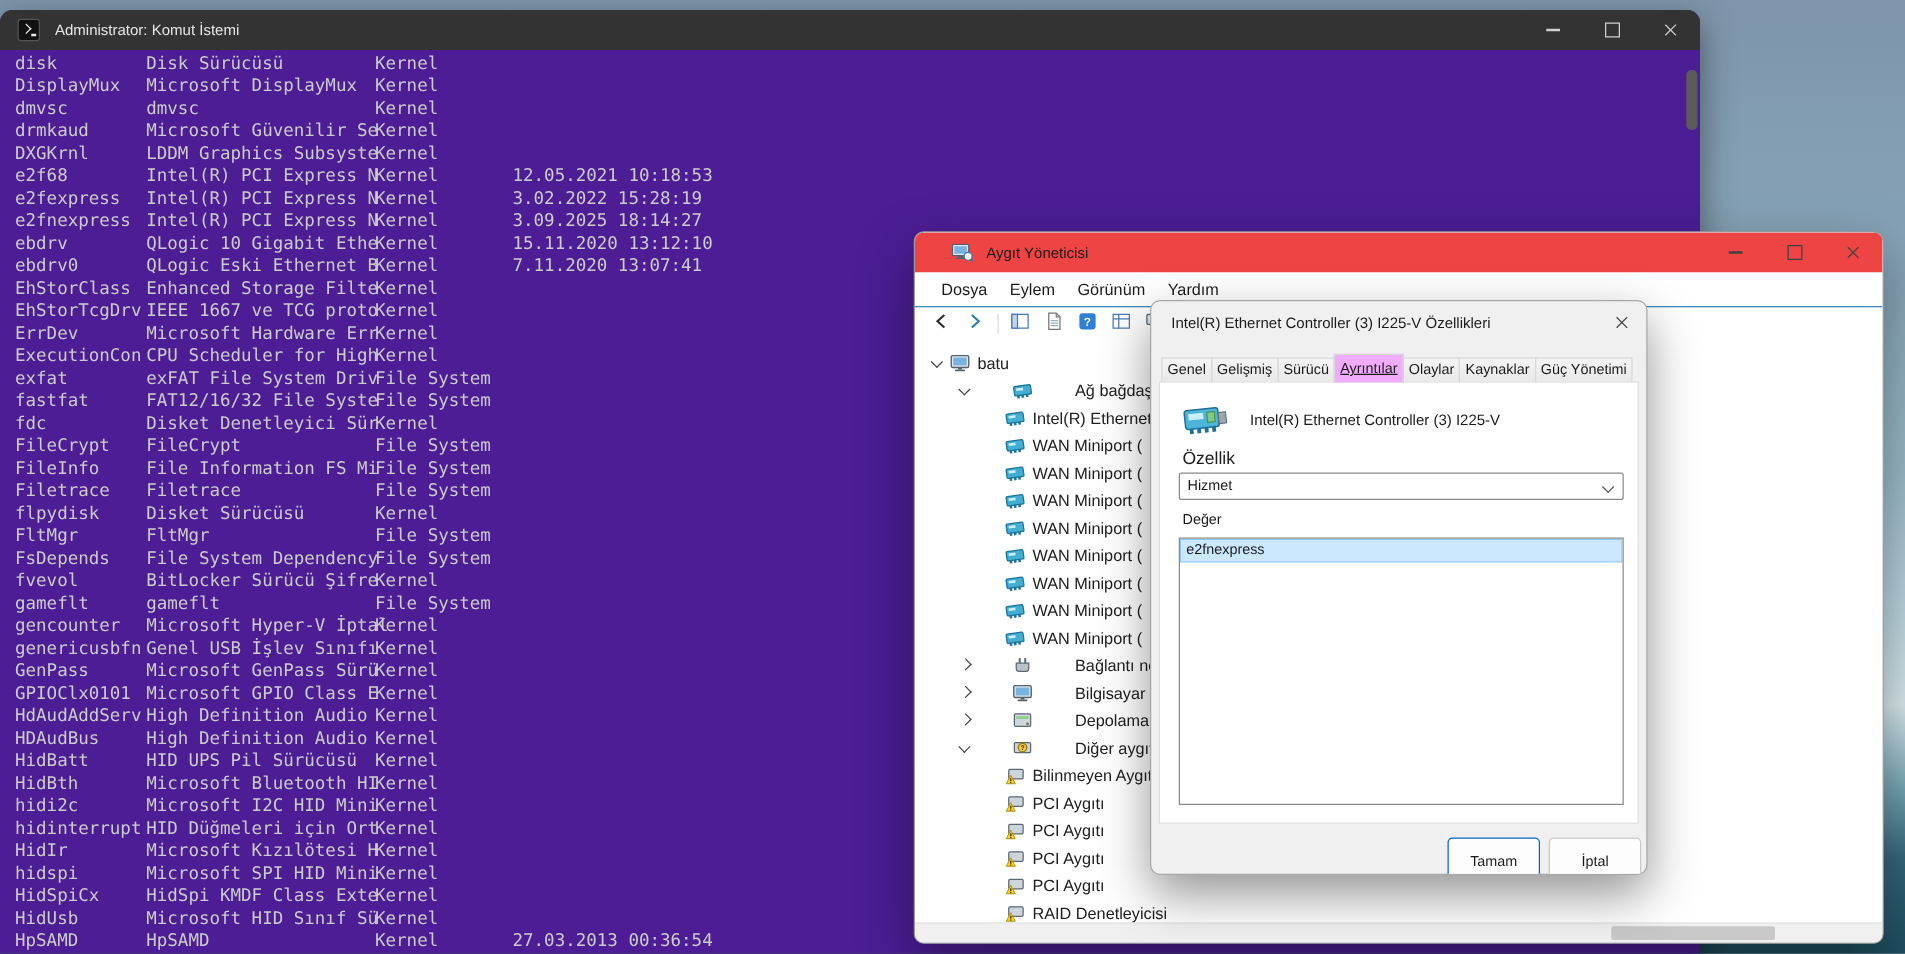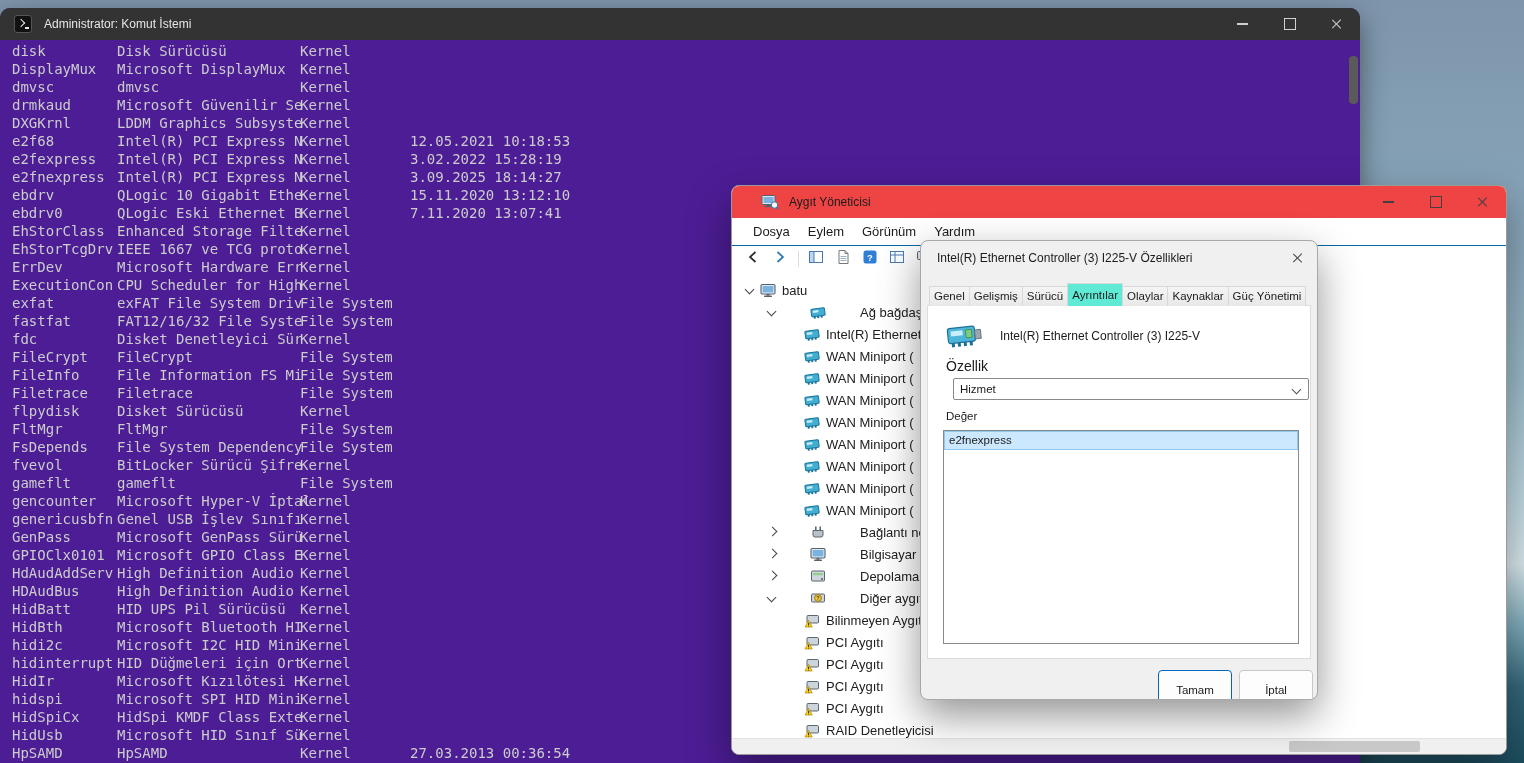--- a/index.html
+++ b/index.html
@@ -82,28 +82,28 @@
     background:#f0f0f0;border:1px solid #a8a8a8;border-radius:8px;box-sizing:border-box;
     box-shadow:0 16px 40px rgba(0,0,0,.42);overflow:hidden;}
   #dlg-titlebar{height:34px;display:flex;align-items:center;}
   #dlg-title{font-size:12px;color:#1b1b1b;padding-left:16px;flex:1 1 auto;white-space:nowrap;}
   #dlg-close{width:38px;height:34px;display:flex;align-items:center;justify-content:center;}
   #dlg-close .glyph-x::before,#dlg-close .glyph-x::after{background:#444;}
 
   #dlg-tabs{position:absolute;left:8px;top:43px;height:22px;display:flex;align-items:flex-end;z-index:2;}
   .tab{font-size:11.5px;color:#1b1b1b;padding:0 4px;height:19px;line-height:19px;
     background:linear-gradient(#f4f4f4,#e8e8e8);border:1px solid #d9d9d9;border-bottom:none;margin-right:-1px;}
-  .tab.active{height:22px;line-height:22px;background:#5eead4;position:relative;z-index:3;}
+  .tab.active{height:22px;line-height:22px;background:#f0abfc;position:relative;z-index:3;text-decoration:underline;}
 
   #dlg-page{position:absolute;left:6px;right:6px;top:64px;height:354px;background:#fff;border:1px solid #dcdcdc;box-sizing:border-box;}
   #dlg-devrow{position:absolute;left:18px;top:14px;display:flex;align-items:center;}
   #dlg-devicon{width:38px;height:32px;margin-right:16px;}
   #dlg-devname{font-size:12px;color:#1b1b1b;}
   #dlg-prop-label{position:absolute;left:18px;top:52px;font-size:14px;color:#1b1b1b;}
-  #dlg-combo{position:absolute;left:25px;top:72px;width:356px;height:22px;background:#fff;
+  #dlg-combo{position:absolute;left:15px;top:72px;width:356px;height:22px;background:#fff;
     border:1px solid #8a8a8a;box-sizing:border-box;display:flex;align-items:center;border-radius:2px;}
   #dlg-combo-value{font-size:11.5px;color:#1b1b1b;padding-left:6px;flex:1 1 auto;}
   #dlg-combo-chev{position:relative;width:20px;height:100%;}
   #dlg-combo-chev::before{content:"";position:absolute;right:8px;top:7px;width:6px;height:6px;
     border-right:1.3px solid #555;border-bottom:1.3px solid #555;transform:rotate(45deg);}
   #dlg-value-label{position:absolute;left:18px;top:104px;font-size:11.5px;color:#1b1b1b;}
   #dlg-list{position:absolute;left:15px;top:124px;width:356px;height:214px;background:#fff;
     border:1px solid #8a8a8a;box-sizing:border-box;overflow:hidden;padding-top:1px;}
   .list-item{height:17px;line-height:17px;font-size:11.5px;color:#1b1b1b;padding-left:4px;margin:0 1px;}
   .list-item.selected{background:#cce8ff;outline:1px solid #90c8f0;}

